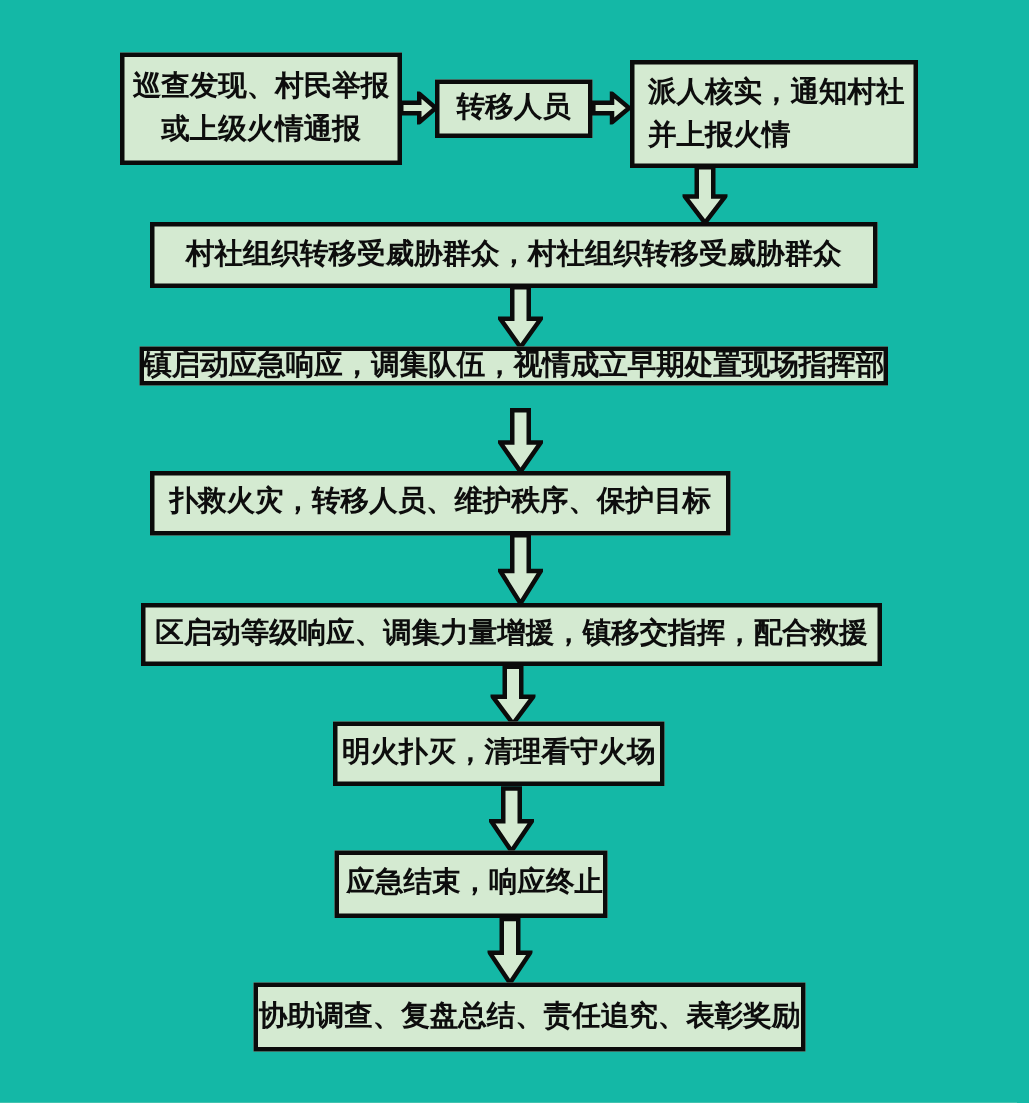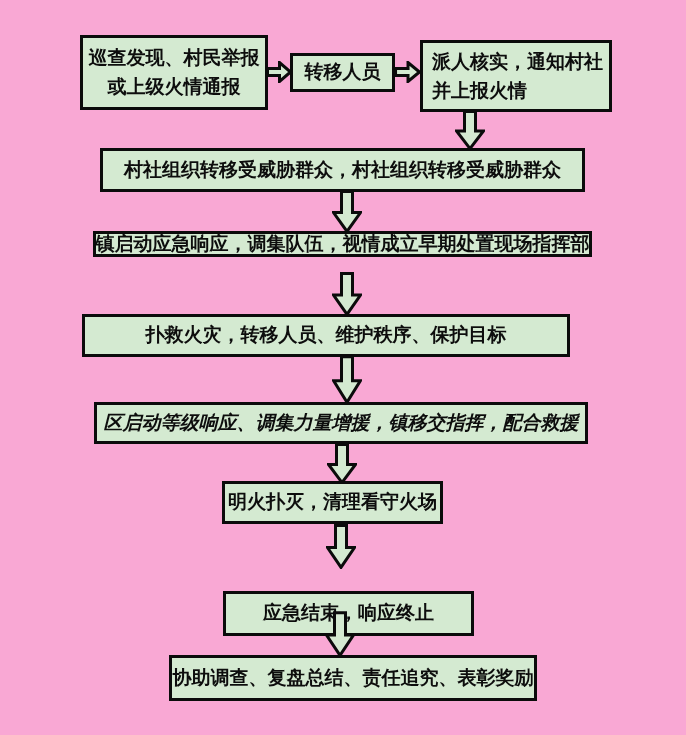--- a/index.html
+++ b/index.html
@@ -3,45 +3,45 @@
 <meta charset="utf-8">
 <style>
   html,body{margin:0;padding:0;}
   body{
     width:686px;height:735px;
     background:#cee6cb;
     font-family:"Liberation Sans",sans-serif;
   }
   .stage{
     position:relative;width:686px;height:735px;
-    background:#f9a8d4;overflow:hidden;
+    background:#14b8a6;overflow:hidden;
   }
   .node{
     position:absolute;box-sizing:border-box;
     border:3px solid #0b0b0b;
     background:#d4ead1;
     display:flex;align-items:center;justify-content:center;
     text-align:center;
     color:#0d0d0d;font-weight:bold;font-size:19px;line-height:1.5;
     white-space:pre;
   }
   .node.top-left{
     align-items:flex-start;justify-content:flex-start;
     text-align:left;padding:5px 5px 0 9px;
   }
   
   #n1{left:80px;top:35px;width:188px;height:75px;}
   #n2{left:290px;top:53px;width:105px;height:39px;}
   #n3{left:420px;top:40px;width:192px;height:72px;}
   #n4{left:100px;top:148px;width:485px;height:44px;}
   #n5{left:93px;top:231px;width:499px;height:26px;font-family:Liberation Serif, serif;}
-  #n6{left:82px;top:314px;width:488px;height:43px;}
-  #n7{left:94px;top:402px;width:494px;height:42px;font-style:italic;}
+  #n6{left:100px;top:314px;width:387px;height:43px;}
+  #n7{left:94px;top:402px;width:494px;height:42px;}
   #n8{left:222px;top:481px;width:221px;height:43px;}
-  #n9{left:223px;top:591px;width:251px;height:45px;}
+  #n9{left:223px;top:567px;width:182px;height:45px;justify-content:flex-end;}
   #n10{left:155px;top:655px;width:368px;height:46px;margin-left:14px;}
   
   .arrow{position:absolute;display:block;}
   .arrow polygon{
     fill:#d4ead1;stroke:#0b0b0b;stroke-width:3;
     stroke-linejoin:miter;vector-effect:non-scaling-stroke;
   }
   #a1{left:266px;top:61px;width:26px;height:22px;}
   #a2{left:394px;top:61px;width:27px;height:22px;}
   #d1{left:455px;top:110px;width:30px;height:40px;}

